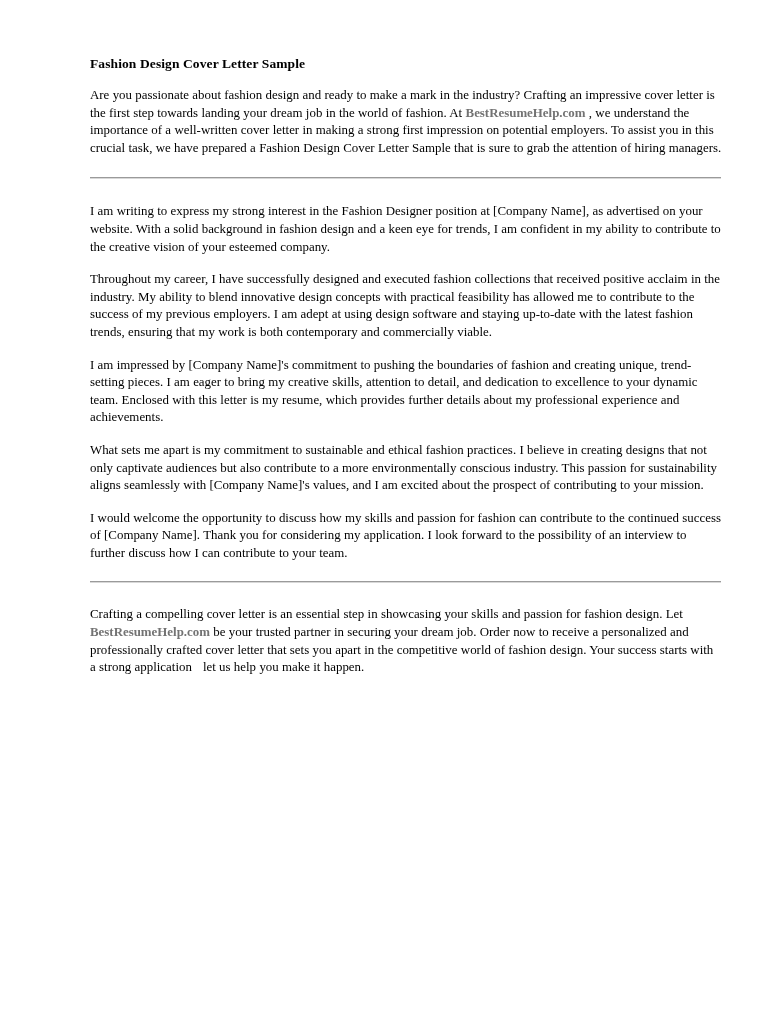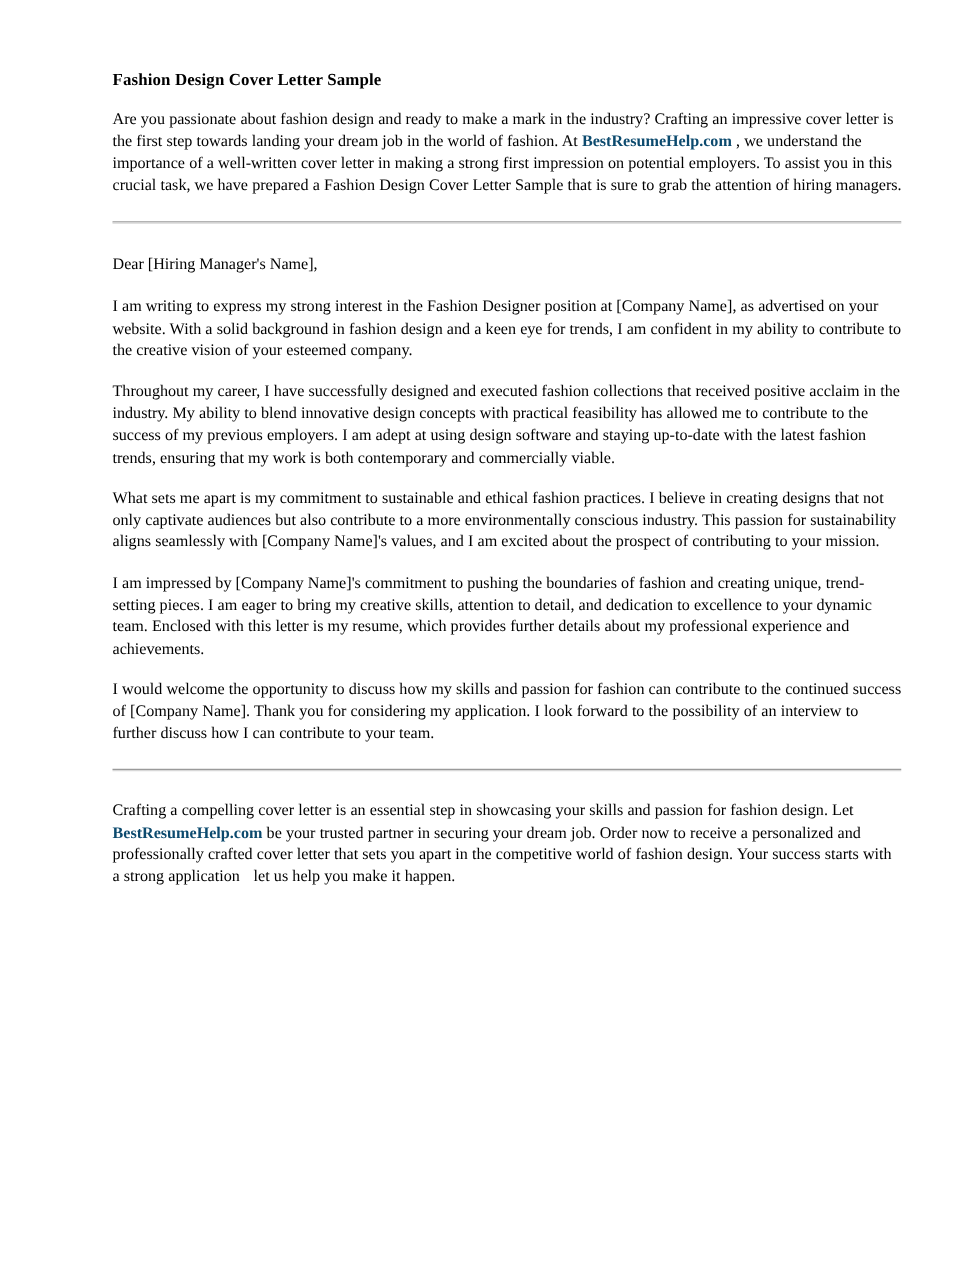--- a/index.html
+++ b/index.html
@@ -39,21 +39,21 @@
     letter-spacing: 0.1px;
   }
   p.para {
     font-size: 12.9px;
     line-height: 17.6px;
     margin: 0 0 15px 0;
     text-align: left;
     word-spacing: 0.1px;
   }
   .brand-link {
-    color: #0c4a6e;
+    color: #737373;
     font-weight: bold;
     text-decoration: none;
   }
   .rule {
     border: 0;
     border-top: 1px solid #9a9a9a;
     border-bottom: 1px solid #d8d8d8;
     height: 0;
     margin: 0;
     width: 631px;
@@ -89,29 +89,28 @@
 
 <div class="page">
   <div class="content">
 
     <h1 class="doc-title">Fashion Design Cover Letter Sample</h1>
 
     <p class="para"><span>Are you passionate about fashion design and ready to make a mark in the industry? Crafting an impressive cover letter is the first step towards landing your dream job in the world of fashion. At </span><a href="#" class="brand-link">BestResumeHelp.com</a><span> , we understand the importance of a well-written cover letter in making a strong first impression on potential employers. To assist you in this crucial task, we have prepared a Fashion Design Cover Letter Sample that is sure to grab the attention of hiring managers.</span></p>
 
     <hr class="rule rule-top">
 
-    <p class="salutation">Dear [Hiring Manager's Name],</p>
 
     <p class="para">I am writing to express my strong interest in the Fashion Designer position at [Company Name], as advertised on your website. With a solid background in fashion design and a keen eye for trends, I am confident in my ability to contribute to the creative vision of your esteemed company.</p>
 
     <p class="para">Throughout my career, I have successfully designed and executed fashion collections that received positive acclaim in the industry. My ability to blend innovative design concepts with practical feasibility has allowed me to contribute to the success of my previous employers. I am adept at using design software and staying up-to-date with the latest fashion trends, ensuring that my work is both contemporary and commercially viable.</p>
 
+    <p class="para">I am impressed by [Company Name]'s commitment to pushing the boundaries of fashion and creating unique, trend-setting pieces. I am eager to bring my creative skills, attention to detail, and dedication to excellence to your dynamic team. Enclosed with this letter is my resume, which provides further details about my professional experience and achievements.</p>
+
     <p class="para">What sets me apart is my commitment to sustainable and ethical fashion practices. I believe in creating designs that not only captivate audiences but also contribute to a more environmentally conscious industry. This passion for sustainability aligns seamlessly with [Company Name]'s values, and I am excited about the prospect of contributing to your mission.</p>
-
-    <p class="para">I am impressed by [Company Name]'s commitment to pushing the boundaries of fashion and creating unique, trend-setting pieces. I am eager to bring my creative skills, attention to detail, and dedication to excellence to your dynamic team. Enclosed with this letter is my resume, which provides further details about my professional experience and achievements.</p>
 
     <p class="para">I would welcome the opportunity to discuss how my skills and passion for fashion can contribute to the continued success of [Company Name]. Thank you for considering my application. I look forward to the possibility of an interview to further discuss how I can contribute to your team.</p>
 
 
 
     <hr class="rule rule-bottom">
 
     <p class="para"><span>Crafting a compelling cover letter is an essential step in showcasing your skills and passion for fashion design. Let </span><a href="#" class="brand-link">BestResumeHelp.com</a><span> be your trusted partner in securing your dream job. Order now to receive a personalized and professionally crafted cover letter that sets you apart in the competitive world of fashion design. Your success starts with a strong application</span><span class="gap-dash"></span><span>let us help you make it happen.</span></p>
 
   </div>

